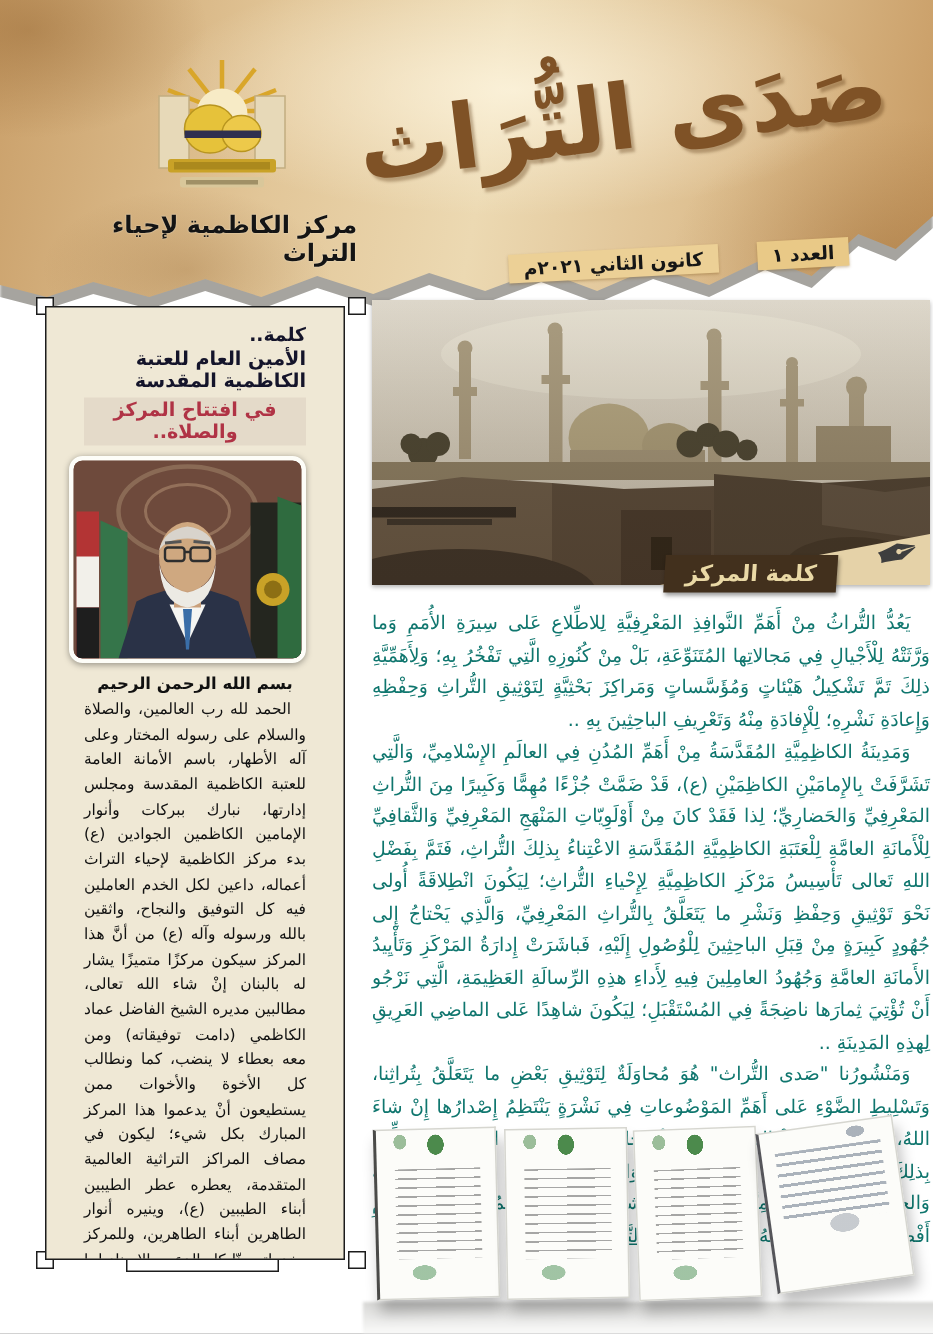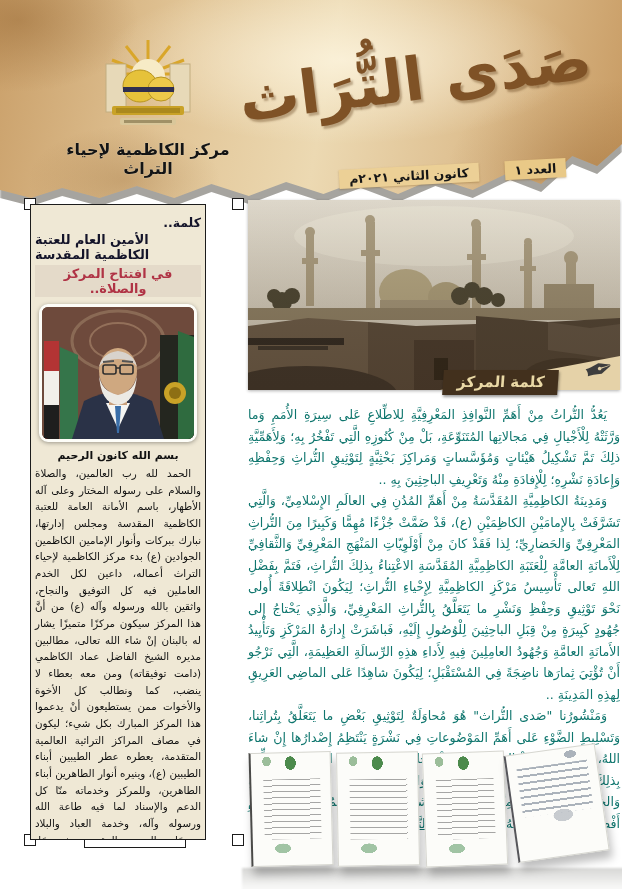--- a/index.html
+++ b/index.html
@@ -15,34 +15,34 @@
       radial-gradient(ellipse 340px 120px at 55% 30%, rgba(255,248,228,.75), rgba(255,248,228,0) 70%),
       radial-gradient(ellipse 220px 140px at 95% 85%, rgba(150,100,45,.38), rgba(150,100,45,0) 65%),
       radial-gradient(ellipse 200px 120px at 3% 10%, rgba(140,92,40,.42), rgba(140,92,40,0) 60%),
       radial-gradient(ellipse 160px 90px at 20% 90%, rgba(146,98,46,.30), rgba(146,98,46,0) 60%),
       linear-gradient(100deg,#caa06a,#e2c698 30%,#ecd9b2 52%,#dcbc8c 78%,#c79a62);}
   .masthead-title{position:absolute;top:44px;right:30px;direction:rtl;
     font-size:60px;font-weight:bold;color:#7f5226;transform:rotate(-7deg);
     text-shadow:2px 3px 2px rgba(85,48,12,.35);letter-spacing:-1px;}
   .logo-block{position:absolute;left:58px;top:34px;width:180px;text-align:center;}
   .logo-caption{margin-top:2px;font-size:16px;font-weight:bold;color:#141414;direction:rtl;
-    text-shadow:0 0 1px #f5ecd8;}
+    text-shadow:0 0 1px #f5ecd8;text-align:right;}
   .chips{position:absolute;top:164px;right:56px;direction:rtl;display:flex;gap:26px;transform:rotate(-3deg);}
   .chip{background:#e9c987;color:#161616;font-size:12.5px;font-weight:bold;padding:2px 10px;box-shadow:0 1px 2px rgba(120,80,20,.35);}
   .chip.date{background:#ecd096;}
 
   
-  .sidebar{position:absolute;left:30px;top:204px;width:176px;height:636px;background:#efe8d5;
-    border:1.6px solid #1c1c1c;box-sizing:border-box;padding:10px 4px;overflow:hidden;direction:rtl;}
+  .sidebar{position:absolute;left:30px;top:204px;width:200px;height:636px;background:#efe8d5;
+    border:1.6px solid #1c1c1c;box-sizing:border-box;padding:10px 25px;overflow:hidden;direction:rtl;}
   .knot{position:absolute;width:10px;height:10px;border:1.6px solid #1c1c1c;background:#fff;}
   .knot.tl{left:24px;top:198px;} .knot.tr{left:232px;top:198px;}
   .knot.bl{left:24px;top:834px;} .knot.br{left:232px;top:834px;}
   .frame-tab{position:absolute;left:84px;top:839px;width:100px;height:8px;border:1.6px solid #1c1c1c;border-top:none;background:#fff;}
   .sb-kicker{font-size:12.5px;font-weight:bold;color:#14142a;text-align:right;}
-  .sb-title{font-size:12.8px;font-weight:bold;color:#14142a;text-align:left;margin-top:2px;}
+  .sb-title{font-size:12.8px;font-weight:bold;color:#14142a;text-align:right;margin-top:2px;}
   .sb-subtitle{font-size:12.8px;font-weight:bold;color:#b03345;text-align:center;margin:3px auto 7px;
     background:rgba(175,150,140,.16);display:block;padding:1px 2px;}
   .portrait{width:152px;height:132px;margin:0 auto 7px;border:3px solid #fdfdf8;border-radius:9px;
     overflow:hidden;box-shadow:0 1px 4px rgba(0,0,0,.35);background:#6e4a3c;}
   .sb-basmala{font-size:11px;font-weight:bold;color:#101010;text-align:center;margin:2px 0 3px;}
   .sb-text{font-size:10.3px;line-height:1.62;color:#101010;text-align:justify;}
   .sb-text p{margin:0 0 2px;text-indent:10px;}
 
   
   .main{position:absolute;left:248px;top:200px;width:372px;height:689px;}
@@ -156,21 +156,21 @@
         <path d="M57,60 Q60,46 76,44 Q92,46 95,60 Q90,52 76,52 Q62,52 57,60 Z" fill="#d8d3cc"></path>
         <path d="M57,66 Q58,96 76,98 Q94,96 95,66 Q94,84 76,88 Q58,84 57,66 Z" fill="#eceae4"></path>
         <rect x="61" y="58" width="13" height="9" rx="2" fill="none" stroke="#2e2e2e" stroke-width="1.6"></rect>
         <rect x="78" y="58" width="13" height="9" rx="2" fill="none" stroke="#2e2e2e" stroke-width="1.6"></rect>
         <line x1="74" y1="61" x2="78" y2="61" stroke="#2e2e2e" stroke-width="1.6"></line>
         <line x1="61" y1="55" x2="72" y2="54" stroke="#555" stroke-width="2"></line>
         <line x1="80" y1="54" x2="91" y2="55" stroke="#555" stroke-width="2"></line>
       </svg>
     </div>
 
-    <div class="sb-basmala">بسم الله كانون الرحيم</div>
+    <div class="sb-basmala">بسم الله الرحمن الرحيم</div>
     <div class="sb-text">
       <p>الحمد لله رب العالمين، والصلاة والسلام على رسوله المختار وعلى آله الأطهار، باسم الأمانة العامة للعتبة الكاظمية المقدسة ومجلس إدارتها، نبارك ببركات وأنوار الإمامين الكاظمين الجوادين (ع) بدء مركز الكاظمية لإحياء التراث أعماله، داعين لكل الخدم العاملين فيه كل التوفيق والنجاح، واثقين بالله ورسوله وآله (ع) من أنَّ هذا المركز سيكون مركزًا متميزًا يشار له بالبنان إنْ شاء الله تعالى، مطالبين مديره الشيخ الفاضل عماد الكاظمي (دامت توفيقاته) ومن معه بعطاء لا ينضب، كما ونطالب كل الأخوة والأخوات ممن يستطيعون أنْ يدعموا هذا المركز المبارك بكل شيء؛ ليكون في مصاف المراكز التراثية العالمية المتقدمة، يعطره عطر الطيبين أبناء الطيبين (ع)، وينيره أنوار الطاهرين أبناء الطاهرين، وللمركز وخدماته منّا كل الدعم والإسناد لما فيه طاعة الله ورسوله وآله، وخدمة العباد والبلاد عمومًا، والمدينة المقدسة خصوصًا، داعين لكل العاملين في هذا المركز المبارك بكل التوفيق والسداد، إنه سميع مجيب الدعاء.</p>
       <p>والحمد لله أولًا وآخرًا، وصلاته وسلامه على رسوله وآله أبدًا، والسلام عليكم ورحمة الله وبركاته.</p>
     </div>
 
   </aside>
 
   <section class="main">
 
     <div class="heritage-photo">

